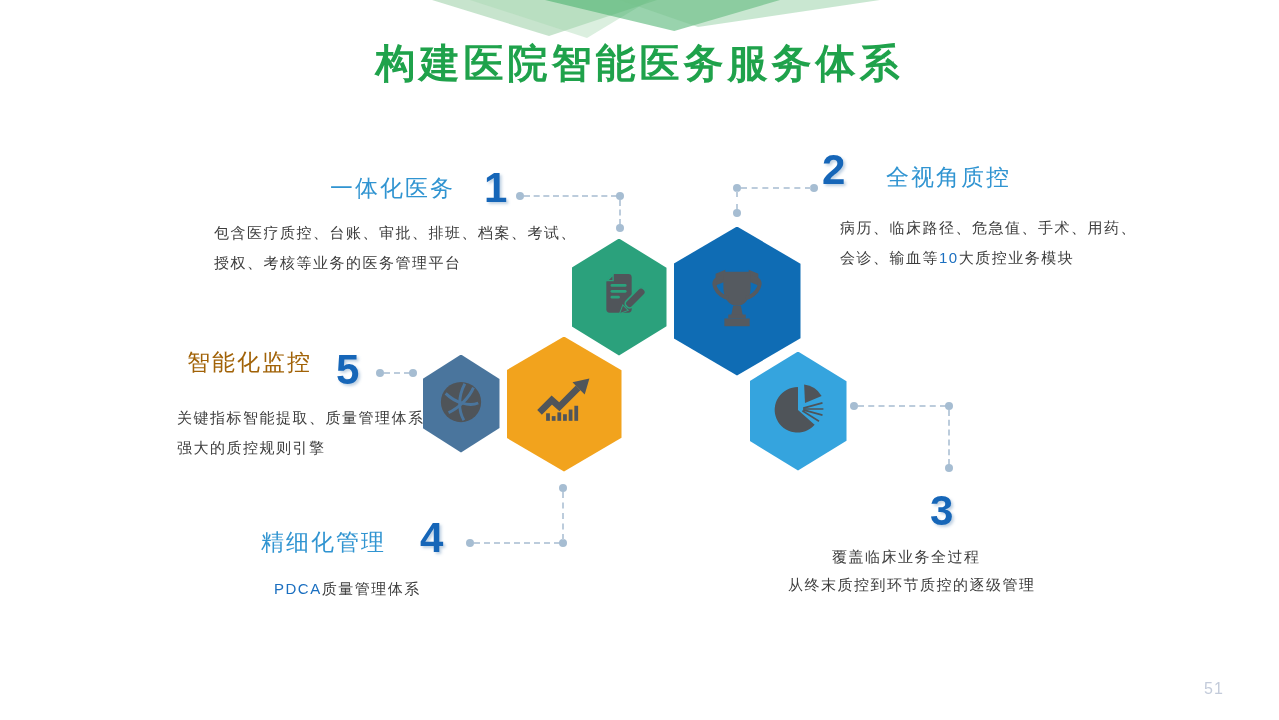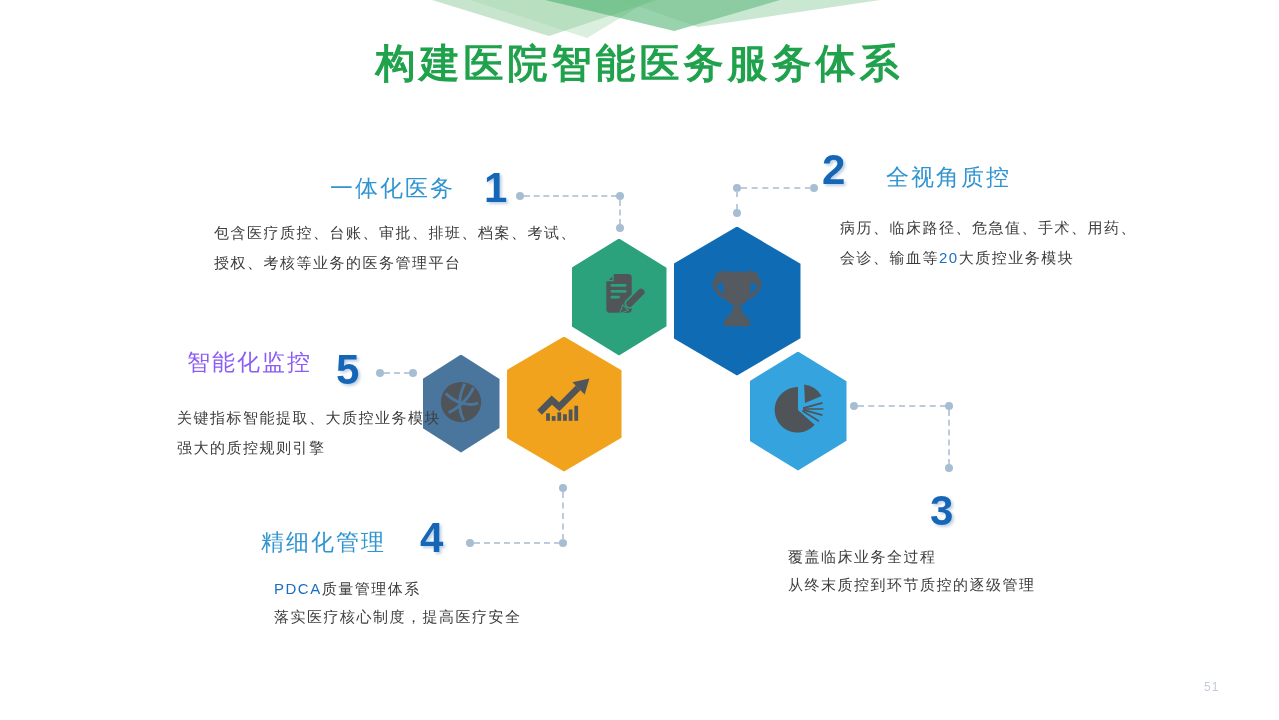--- a/index.html
+++ b/index.html
@@ -51,25 +51,25 @@
   
   .n1{left:484px;top:167px;} .t1{left:330px;top:173px;}
   .n2{left:822px;top:149px;} .t2{left:886px;top:162px;}
   .n3{left:930px;top:490px;} .t3{left:778px;top:500px;}
   .n4{left:420px;top:517px;} .t4{left:261px;top:527px;}
   .n5{left:336px;top:349px;} .t5{left:187px;top:347px;}
 
   
   .b1a{left:214px;top:224px;} .b1b{left:214px;top:254px;}
   .b2a{left:840px;top:219px;text-align:right;} .b2b{left:840px;top:249px;}
-  .b3a{left:788px;top:548px;} .b3b{left:788px;top:576px;}
+  .b3a{left:832px;top:548px;} .b3b{left:788px;top:576px;}
   .b4a{left:274px;top:580px;} .b4b{left:274px;top:608px;}
   .b5a{left:177px;top:409px;} .b5b{left:177px;top:439px;}
 
-  .page-num{position:absolute;left:1204px;top:680px;font-size:12px;color:#C3CBDA;letter-spacing:1px;text-align:right;}
+  .page-num{position:absolute;left:1204px;top:680px;font-size:16px;color:#C3CBDA;letter-spacing:1px;text-align:right;}
 </style>
 </head>
 <body>
 
 <div class="slide">
 
   <div class="deco">
     <div class="tri tri1"></div>
     <div class="tri tri4"></div>
     <div class="tri tri2"></div>
@@ -202,34 +202,33 @@
 
   <div class="sec-title t1" style="color: rgb(48, 148, 209);">一体化医务</div>
   <div class="sec-num n1">1</div>
   <div class="body-line b1a">包含医疗质控、台账、审批、排班、档案、考试、</div>
   <div class="body-line b1b">授权、考核等业务的医务管理平台</div>
 
   <div class="sec-num n2">2</div>
   <div class="sec-title t2" style="color: rgb(48, 148, 209);">全视角质控</div>
   <div class="body-line b2a">病历、临床路径、危急值、手术、用药、</div>
   <div class="body-line b2b">
-    <span>会诊、输血等</span><span class="hl">20</span><span>大质控业务模块</span>
+    <span>会诊、输血等</span><span class="hl">10</span><span>大质控业务模块</span>
   </div>
 
   <div class="sec-num n3">3</div>
   <div class="body-line b3a">覆盖临床业务全过程</div>
   <div class="body-line b3b">从终末质控到环节质控的逐级管理</div>
 
   <div class="sec-title t4" style="color: rgb(48, 148, 209);">精细化管理</div>
   <div class="sec-num n4">4</div>
   <div class="body-line b4a">
     <span class="hl">PDCA</span><span>质量管理体系</span>
   </div>
-  <div class="body-line b4b">落实医疗核心制度，提高医疗安全</div>
-
-  <div class="sec-title t5" style="color: #8b5cf6;">智能化监控</div>
+
+  <div class="sec-title t5" style="color: #a16207;">智能化监控</div>
   <div class="sec-num n5">5</div>
-  <div class="body-line b5a">关键指标智能提取、大质控业务模块</div>
+  <div class="body-line b5a">关键指标智能提取、质量管理体系</div>
   <div class="body-line b5b">强大的质控规则引擎</div>
 
   <div class="page-num">51</div>
 
 </div>
 
 </body></html>

